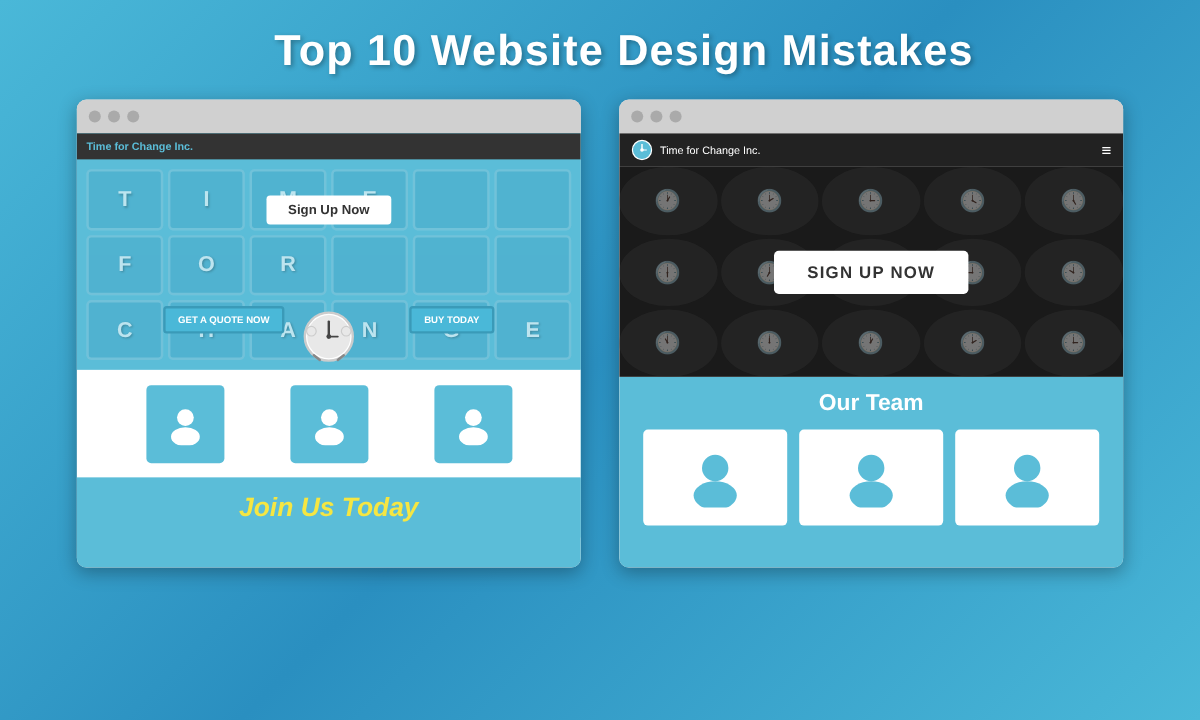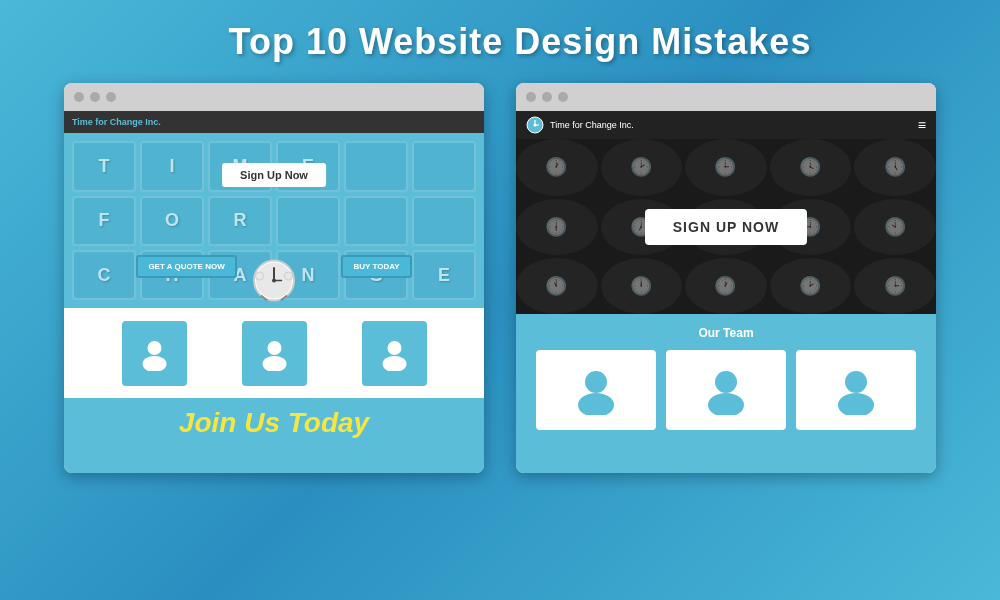--- a/index.html
+++ b/index.html
@@ -194,21 +194,21 @@
 
     .left-footer {
       background: #5bbdd8;
       height: 50px;
       display: flex;
       align-items: center;
       justify-content: center;
     }
 
     .join-text {
-      font-size: 28px;
+      font-size: 22px;
       font-weight: 900;
       color: #f5e642;
       font-style: italic;
     }
 
     
     .right-content {
       height: calc(100% - 28px);
       overflow: hidden;
     }
@@ -285,21 +285,21 @@
     }
 
     .right-team-section {
       background: #5bbdd8;
       height: 185px;
       padding: 12px 20px;
     }
 
     .our-team-title {
       text-align: center;
-      font-size: 12px;
+      font-size: 19px;
       color: white;
       font-weight: bold;
       margin-bottom: 10px;
     }
 
     .team-avatars {
       display: flex;
       justify-content: space-around;
       gap: 10px;
     }

